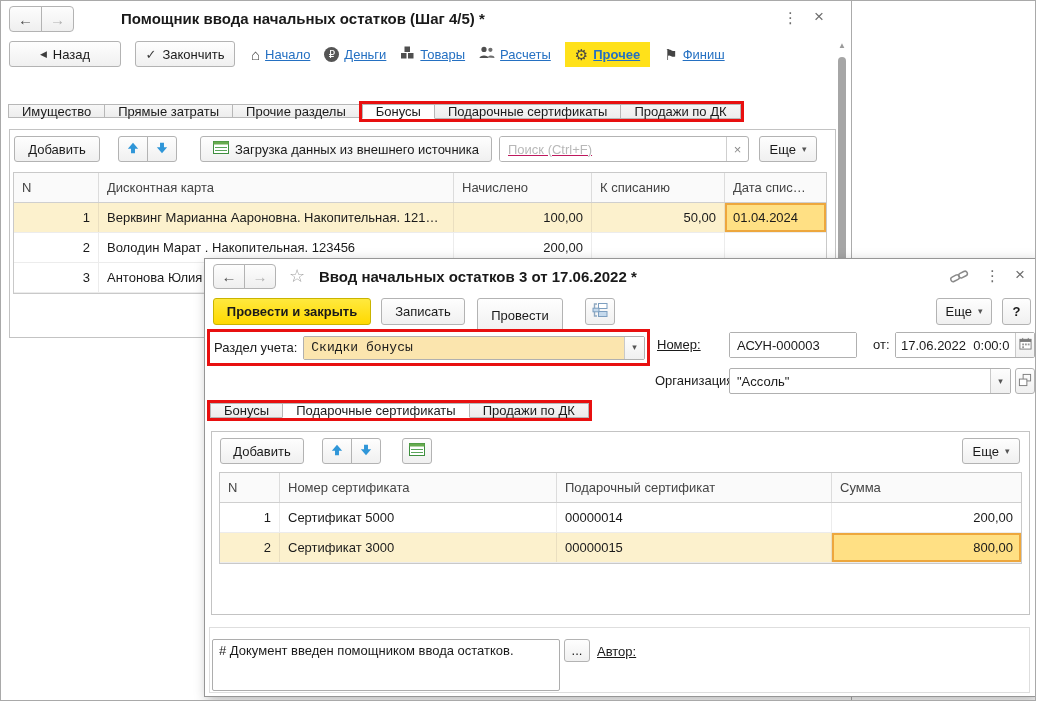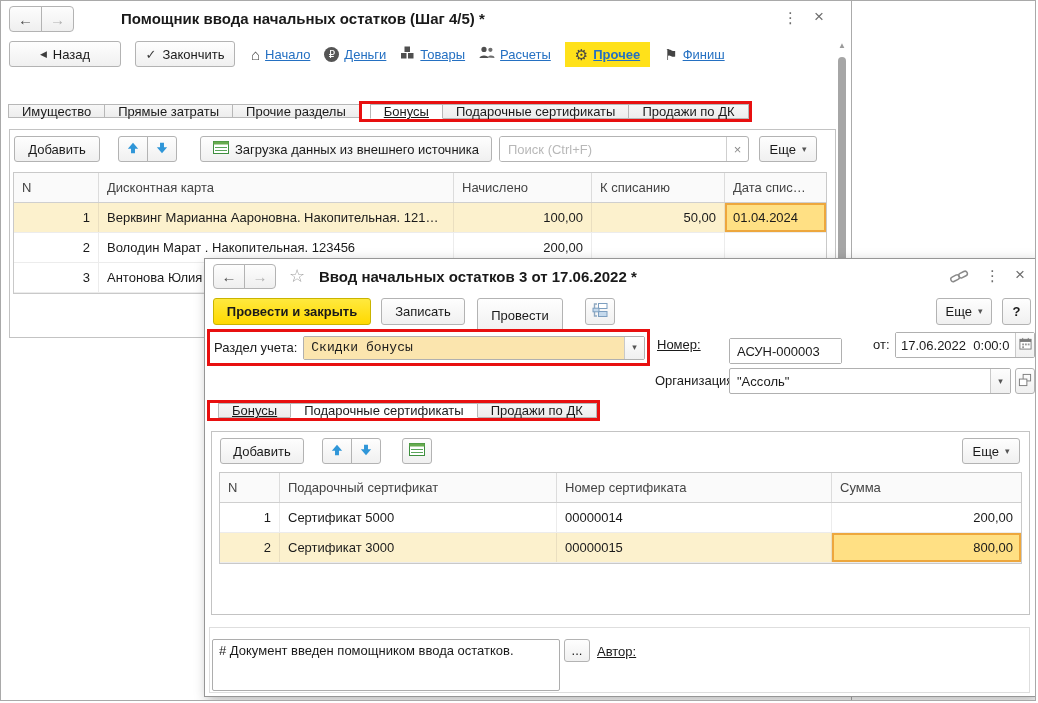--- a/index.html
+++ b/index.html
@@ -19,24 +19,24 @@
   .navbtn:last-child { border-radius: 0 4px 4px 0; margin-left: -1px; }
   .navbtn .g { font-size: 15px; color: #4d4d4d; }
   .navbtn .g.dim { color: #b0b0b0; }
   .wtitle { position: absolute; font-size: 15px; font-weight: bold; white-space: nowrap; }
   .winico { position: absolute; color: #6e6e6e; cursor: default; }
   .tabs { position: absolute; display: flex; height: 14px; align-items: stretch; }
   .tab { display: flex; align-items: center; padding: 0 13px; background: linear-gradient(#f7f7f7,#ededed);
          border: 1px solid #b7b7b7; margin-left: -1px; white-space: nowrap; position: relative; }
   .tab.active { background: #fff; border-bottom-color: #fff; z-index: 2; }
   .red-wrap { display: flex; border: 3px solid #e81010; margin: -3px 0 -4px -1px; position: relative; z-index: 3; }
-  .red-wrap .tab:first-child { margin-left: 8px; text-decoration: underline; }
+  .red-wrap .tab:first-child { margin-left: 0; }
   .panel { position: absolute; background: #fff; border: 1px solid #c3c3c3; }
   .search { display: flex; align-items: stretch; height: 26px; border: 1px solid #b3b3b3; border-radius: 3px; background: #fff; overflow: hidden; }
-  .search input { flex: 1; border: none; outline: none; padding: 0 8px; font: inherit; color: #0f766e; }
+  .search input { flex: 1; border: none; outline: none; padding: 0 8px; font: inherit; color: #be185d; text-decoration: underline; }
   .search input::placeholder { color: #b8b8b8; }
   .search .clr { width: 22px; display: flex; align-items: center; justify-content: center; border-left: 1px solid #cfcfcf; color: #8a8a8a; }
   .tbl { position: absolute; border: 1px solid #c9c9c9; background: #fff; }
   .t-row { display: grid; height: 30px; border-bottom: 1px solid #ececec; background: #fff; }
   .t-head { background: #fafafa; border-bottom: 1px solid #cfcfcf; color: #444; }
   .cell { display: flex; align-items: center; padding: 0 8px; border-right: 1px solid #ececec;
           overflow: hidden; white-space: nowrap; text-overflow: ellipsis; }
   .t-head .cell { border-right: 1px solid #dcdcdc; }
   .cell:last-child { border-right: none; }
   .num { justify-content: flex-end; }
@@ -283,21 +283,21 @@
       <span style="margin-left:4px;white-space:nowrap;">Раздел учета:</span>
       <div class="field combo-yellow" style="flex:1;margin:0 2px 0 6px;height:24px;">
         <div class="val">Скидки бонусы</div>
         <div class="dd">
             <span class="caret">▾</span>
           </div>
       </div>
     </div>
 
     <span class="lbl" style="left:452px;top:78px;text-decoration:underline;">Номер:</span>
-    <div class="field" style="position:absolute;left:524px;top:79px;width:113px;">
+    <div class="field" style="position:absolute;left:524px;top:73px;width:128px;">
       <input value="АСУН-000003" style="">
     </div>
     <span class="lbl" style="left:668px;top:78px;">от:</span>
     <div class="field" style="position:absolute;left:690px;top:73px;width:140px;">
       <input style="padding: 0px 5px;" value="17.06.2022  0:00:00">
       <div class="dd" style="width:22px;">
         <span><svg width="13" height="13" viewBox="0 0 14 14">
               <rect x="1" y="2.5" width="12" height="10.5" fill="#fff" stroke="#7a7a7a"></rect>
               <rect x="1" y="2.5" width="12" height="2.8" fill="#7a7a7a"></rect>
               <line x1="4" y1="1" x2="4" y2="3.5" stroke="#7a7a7a"></line>
@@ -363,22 +363,22 @@
             </svg></span>
       </div>
       <div class="btn" style="position:absolute;right:9px;top:6px;width:58px;">
         <span>Еще</span>
         <span class="caret">▾</span>
       </div>
 
       <div class="tbl" style="left:7px;top:40px;width:803px;">
         <div class="t-row t-head dw-cols">
           <div class="cell">N</div>
+          <div class="cell">Номер сертификата</div>
           <div class="cell">Подарочный сертификат</div>
-          <div class="cell">Номер сертификата</div>
           <div class="cell">Сумма</div>
         </div>
         <div class="t-row dw-cols">
           <div class="cell num">1</div>
           <div class="cell">Сертификат 5000</div>
           <div class="cell">00000014</div>
           <div class="cell num">200,00</div>
         </div>
         <div class="t-row dw-cols sel">
           <div class="cell num">2</div>

